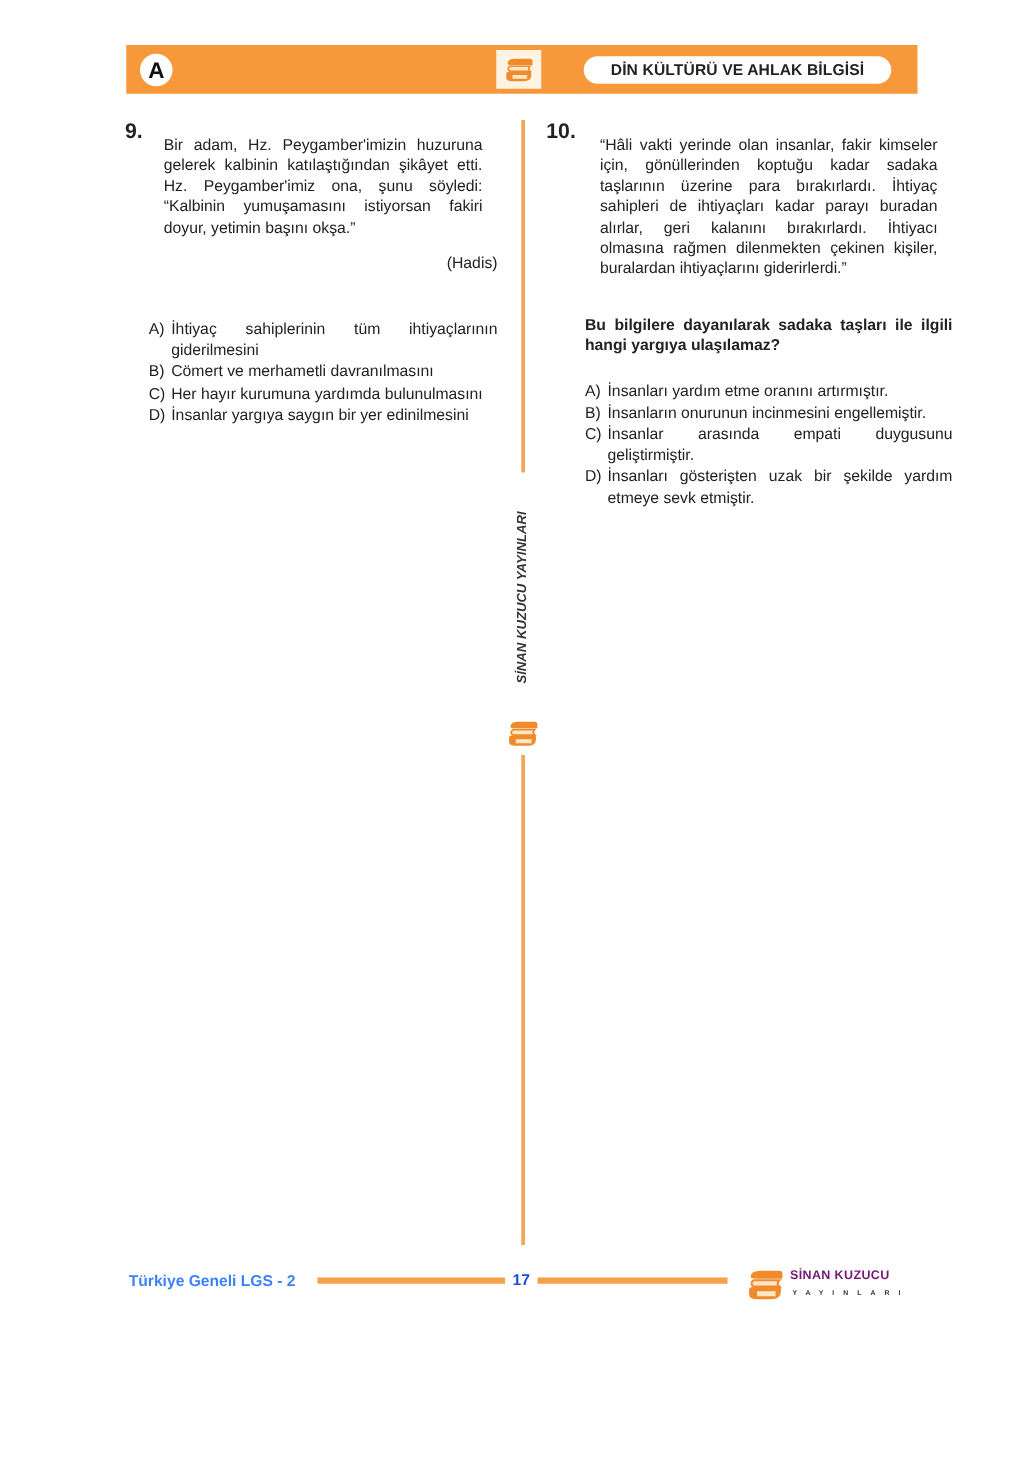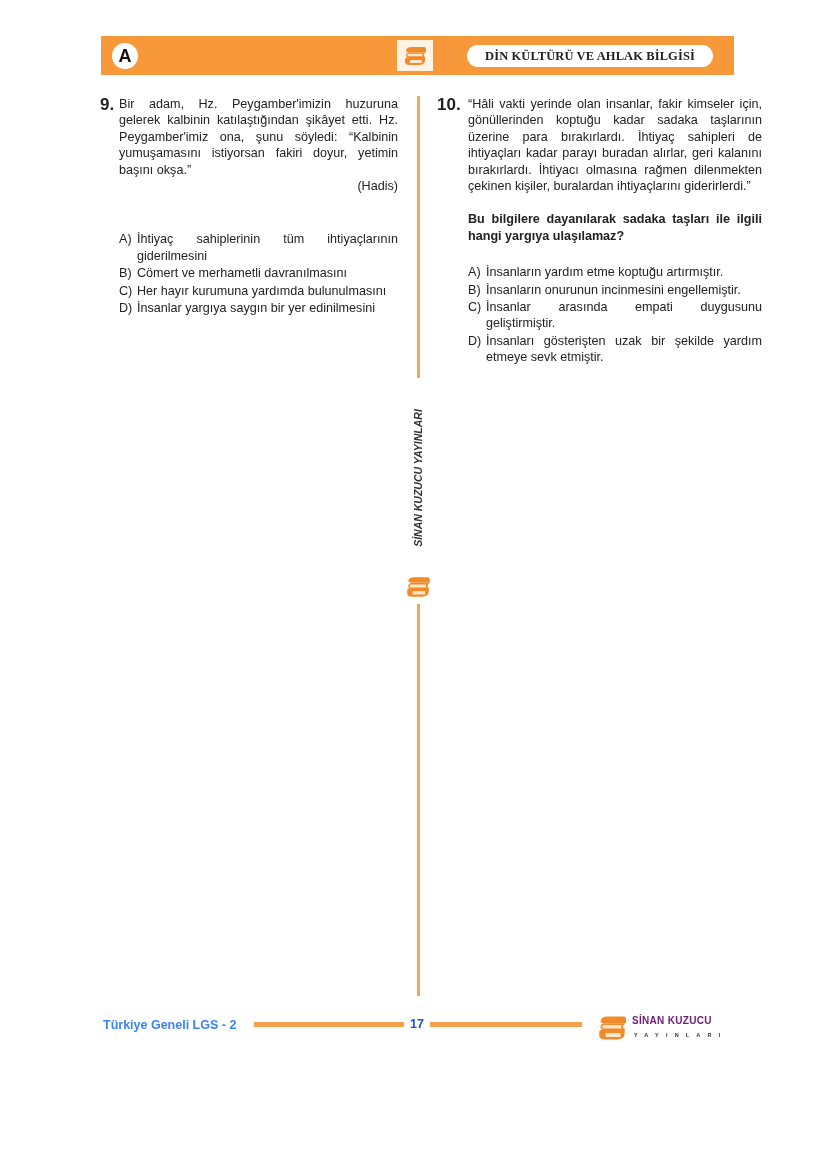--- a/index.html
+++ b/index.html
@@ -17,27 +17,27 @@
       font-weight: bold; font-size: 18px; color: #111;
     }
     .header-logo-box {
       position: absolute; left: 397px; top: 40px; width: 36px; height: 31px; background: #fff3e4;
       display: flex; align-items: center; justify-content: center;
     }
     .subject-pill {
       position: absolute; left: 467px; top: 45px; width: 246px; height: 22px; background: #ffffff;
       border-radius: 12px; display: flex; align-items: center; justify-content: center;
       font-weight: bold; font-size: 12.5px; color: #222; letter-spacing: 0.1px;
-      font-family: Liberation Serif, serif;
+      font-family: Liberation Sans, sans-serif;
     }
     .col { position: absolute; font-size: 12.6px; line-height: 16.4px; }
     .qnum { position: absolute; font-weight: bold; font-size: 17px; color: #222; }
     .q9 { left: 119px; top: 96px; width: 279px; }
     .q10 { left: 468px; top: 96px; width: 294px; }
-    .para { text-align: justify; margin: 0; }
+    .para { text-align: justify; margin: 12px; }
     .source { text-align: right; margin: 0; }
     .prompt { font-weight: bold; text-align: justify; margin: 0; }
     .options { margin: 0; padding: 0; list-style: none; }
     .options li { display: flex; margin-bottom: 1px; }
     .options .letter { width: 18px; flex: none; }
     .options .txt { flex: 1; text-align: justify; }
     .underline { }
     .vline {
       position: absolute; left: 417px; width: 2.5px; background: #f2a955;
     }
@@ -122,21 +122,21 @@
 
 <div class="qnum" style="left:437px; top:95px;">10.</div>
 <div class="col q10">
   <p class="para">“Hâli vakti yerinde olan insanlar, fakir kimseler için, gönüllerinden koptuğu kadar sadaka taşlarının üzerine para bırakırlardı. İhtiyaç sahipleri de ihtiyaçları kadar parayı buradan alırlar, geri kalanını bırakırlardı. İhtiyacı olmasına rağmen dilenmekten çekinen kişiler, buralardan ihtiyaçlarını giderirlerdi.”</p>
   <div style="height:17px;"></div>
   <p class="prompt"><span>Bu bilgilere dayanılarak sadaka taşları ile ilgili hangi yargıya </span><span class="underline">ulaşılamaz</span><span>?</span></p>
   <div style="height:20px;"></div>
   <ul class="options">
     <li>
         <span class="letter">A)</span>
-        <span class="txt">İnsanların yardım etme koptuğu artırmıştır.</span>
+        <span class="txt">İnsanları yardım etme oranını artırmıştır.</span>
       </li>
     <li>
         <span class="letter">B)</span>
         <span class="txt">İnsanların onurunun incinmesini engellemiştir.</span>
       </li>
     <li>
         <span class="letter">C)</span>
         <span class="txt">İnsanlar arasında empati duygusunu geliştirmiştir.</span>
       </li>
     <li>

